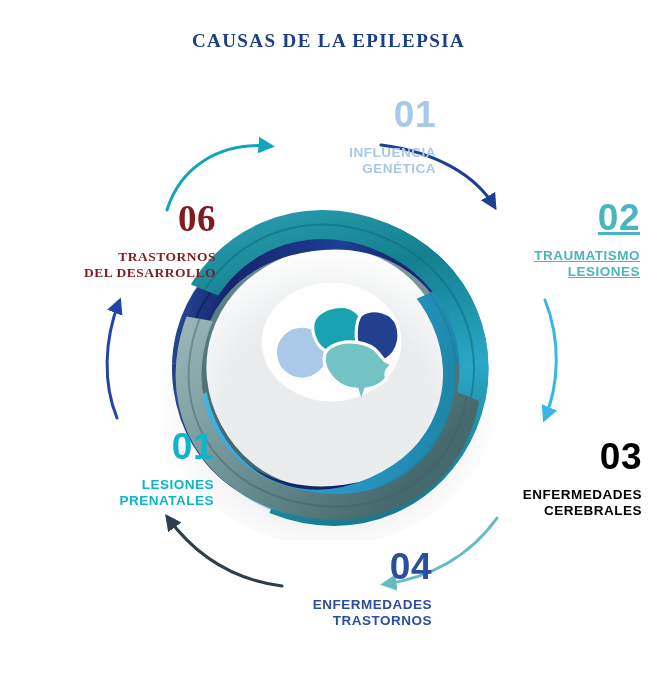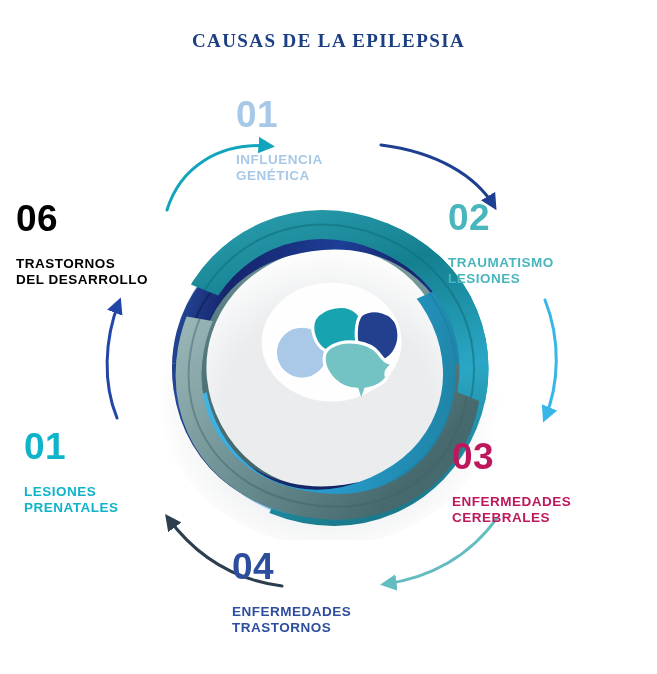--- a/index.html
+++ b/index.html
@@ -49,42 +49,42 @@
     left: 0;
     top: 0;
     width: 657px;
     height: 674px;
     pointer-events: none;
   }
 
   
   .step {
     position: absolute;
-    text-align: left;
+    text-align: right;
     line-height: 1.0;
     white-space: nowrap;
   }
   .step .num {
     display: block;
     font-size: 37px;
     font-weight: bold;
     letter-spacing: 0.5px;
     line-height: 1.05;
   }
   .step .lbl {
     display: block;
-    margin-top: 17px;
+    margin-top: 10px;
     font-size: 13.5px;
     font-weight: bold;
     letter-spacing: 0.5px;
     line-height: 1.22;
   }
 
   #step-01 { left: 236px; top: 96px;  width: 200px; }
-  #step-02 { left: 448px; top: 199px; width: 192px; }
+  #step-02 { left: 448px; top: 199px; width: 192px; text-decoration: underline; }
   #step-03 { left: 452px; top: 438px; width: 190px; }
   #step-04 { left: 232px; top: 548px; width: 200px; }
   #step-05 { left: 24px;  top: 428px; width: 190px; }
   #step-06 { left: 16px;  top: 200px; width: 200px; }
 </style>
 </head>
 <body>
 
 <div id="infographic" style="background: rgb(255, 255, 255);">
 
@@ -337,21 +337,21 @@
   </div>
 
   <div class="step" id="step-02" style="color: rgb(73, 182, 189);">
     <span class="num">02</span>
     <span class="lbl">
       <span>TRAUMATISMO</span><br>
       <span>LESIONES</span>
     </span>
   </div>
 
-  <div class="step" id="step-03" style="color: #be185d;">
+  <div class="step" id="step-03" style="color: #000000;">
     <span class="num">03</span>
     <span class="lbl">
       <span>ENFERMEDADES</span><br>
       <span>CEREBRALES</span>
     </span>
   </div>
 
   <div class="step" id="step-04" style="color: rgb(45, 78, 158);">
     <span class="num">04</span>
     <span class="lbl">
@@ -361,21 +361,21 @@
   </div>
 
   <div class="step" id="step-05" style="color: rgb(15, 179, 202);">
     <span class="num">01</span>
     <span class="lbl">
       <span>LESIONES</span><br>
       <span>PRENATALES</span>
     </span>
   </div>
 
-  <div class="step" id="step-06" style="color: #000000;">
+  <div class="step" id="step-06" style="color: #7f1d1d; font-family: Liberation Serif, serif;">
     <span class="num">06</span>
     <span class="lbl">
       <span>TRASTORNOS</span><br>
       <span>DEL DESARROLLO</span>
     </span>
   </div>
 
 </div>
 
 </body></html>

